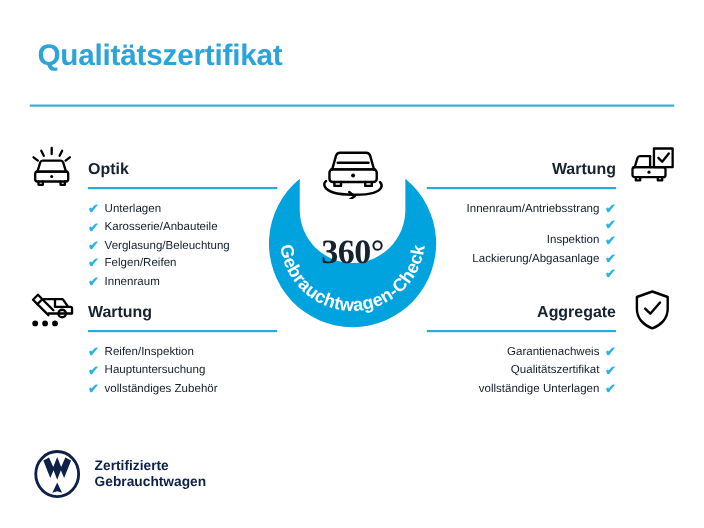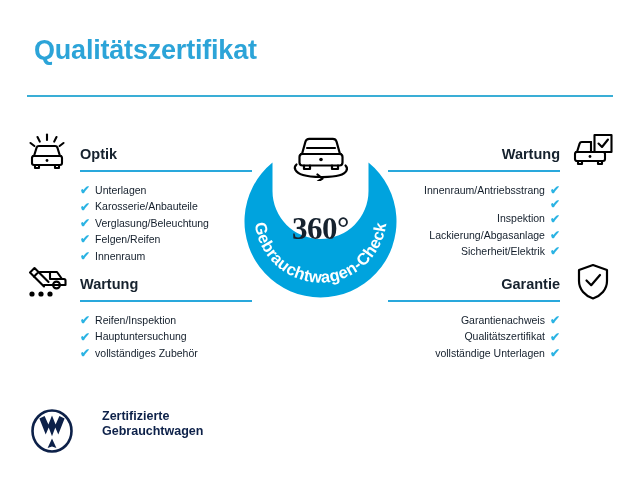--- a/index.html
+++ b/index.html
@@ -150,22 +150,21 @@
     width: 64px;
     height: 50px;
   }
 
   
   .footer {
     position: absolute;
     left: 30px;
     top: 405px;
     display: flex;
-    align-items: flex-start;
-    gap: 16px;
+    align-items: center;
   }
   .vw-mark { width: 44px; height: 44px; }
   .vw-text {
     margin-left: 12px;
     font-size: 12.5px;
     font-weight: bold;
     line-height: 15px;
     color: #0d2149;
   }
   .vw-text div { white-space: nowrap; }
@@ -284,35 +283,34 @@
         </li>
       <li>
           <span>Inspektion</span>
           <span class="check">✔</span>
         </li>
       <li>
           <span>Lackierung/Abgasanlage</span>
           <span class="check">✔</span>
         </li>
       <li>
-          <span>Sicherheit/Elektrik</span>
           <span class="check">✔</span>
         </li>
     </ul>
   </div>
 
   <div class="section sec-garantie right">
     <div class="sec-head">
       <span class="sec-icon">
         <svg width="36" height="40" viewBox="0 0 36 40" fill="none" stroke="#000" stroke-width="2.2" stroke-linecap="round" stroke-linejoin="round">
           <path d="M18 3 L32 8 L32 19 C32 27.5 25.8 33.8 18 36.5 C10.2 33.8 4 27.5 4 19 L4 8 Z"></path>
           <path d="M11.5 18.5 L16.2 23.2 L25 13"></path>
         </svg>
       </span>
-      <span class="sec-title">Garantie</span>
+      <span class="sec-title">Aggregate</span>
       <span class="sec-underline"></span>
     </div>
     <ul class="sec-list">
       <li>
           <span>Garantienachweis</span>
           <span class="check">✔</span>
         </li>
       <li>
           <span>Qualitätszertifikat</span>
           <span class="check">✔</span>

